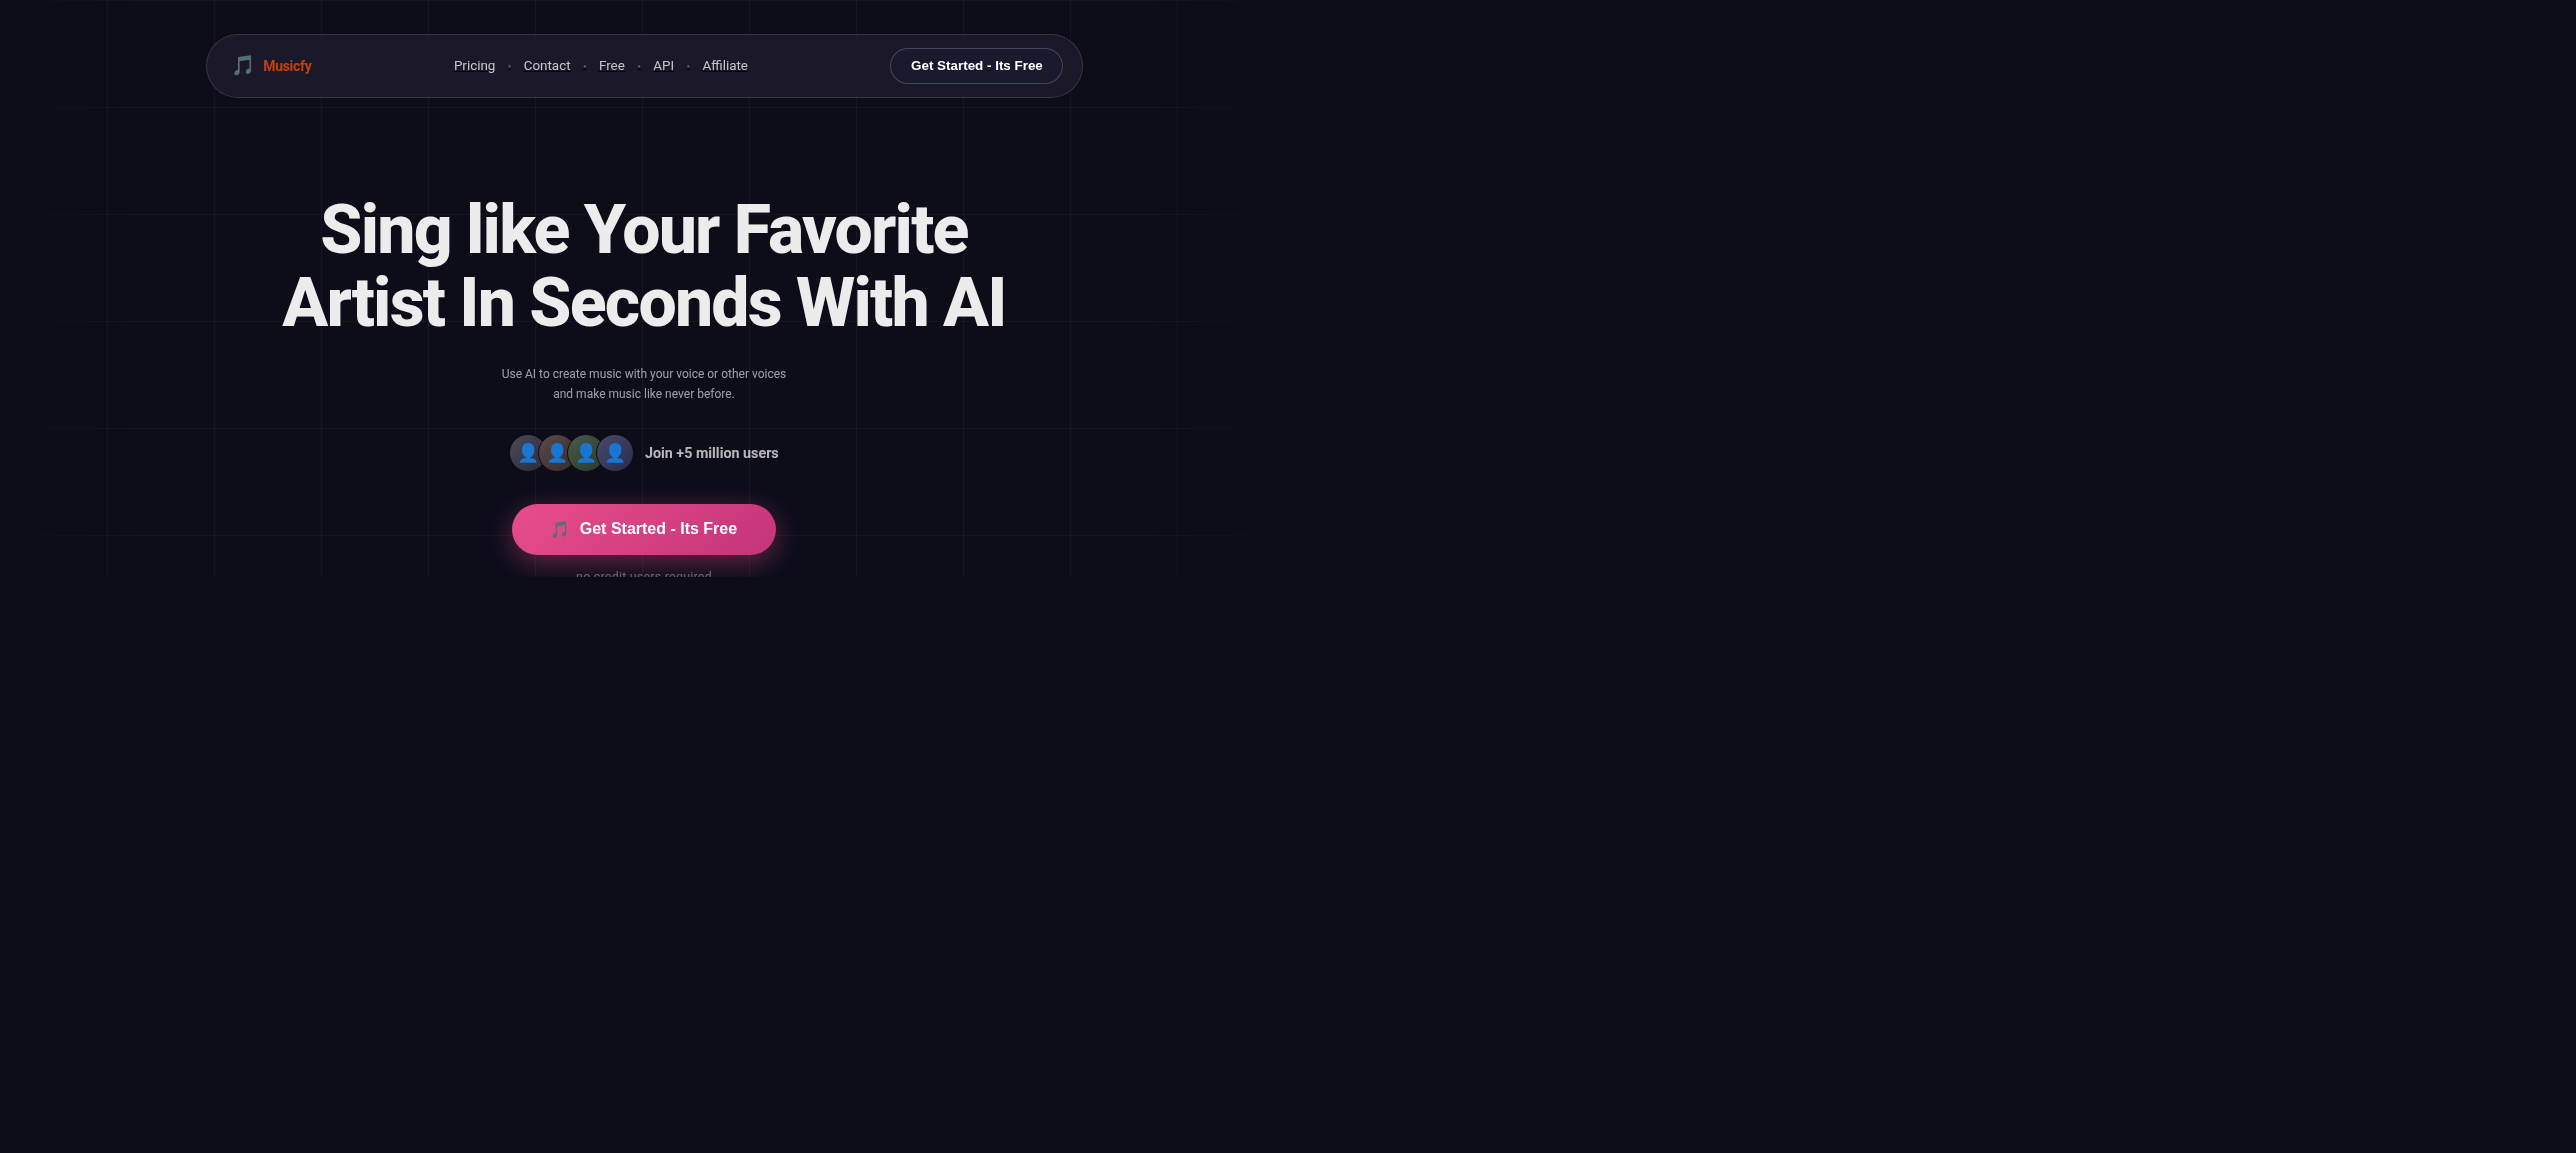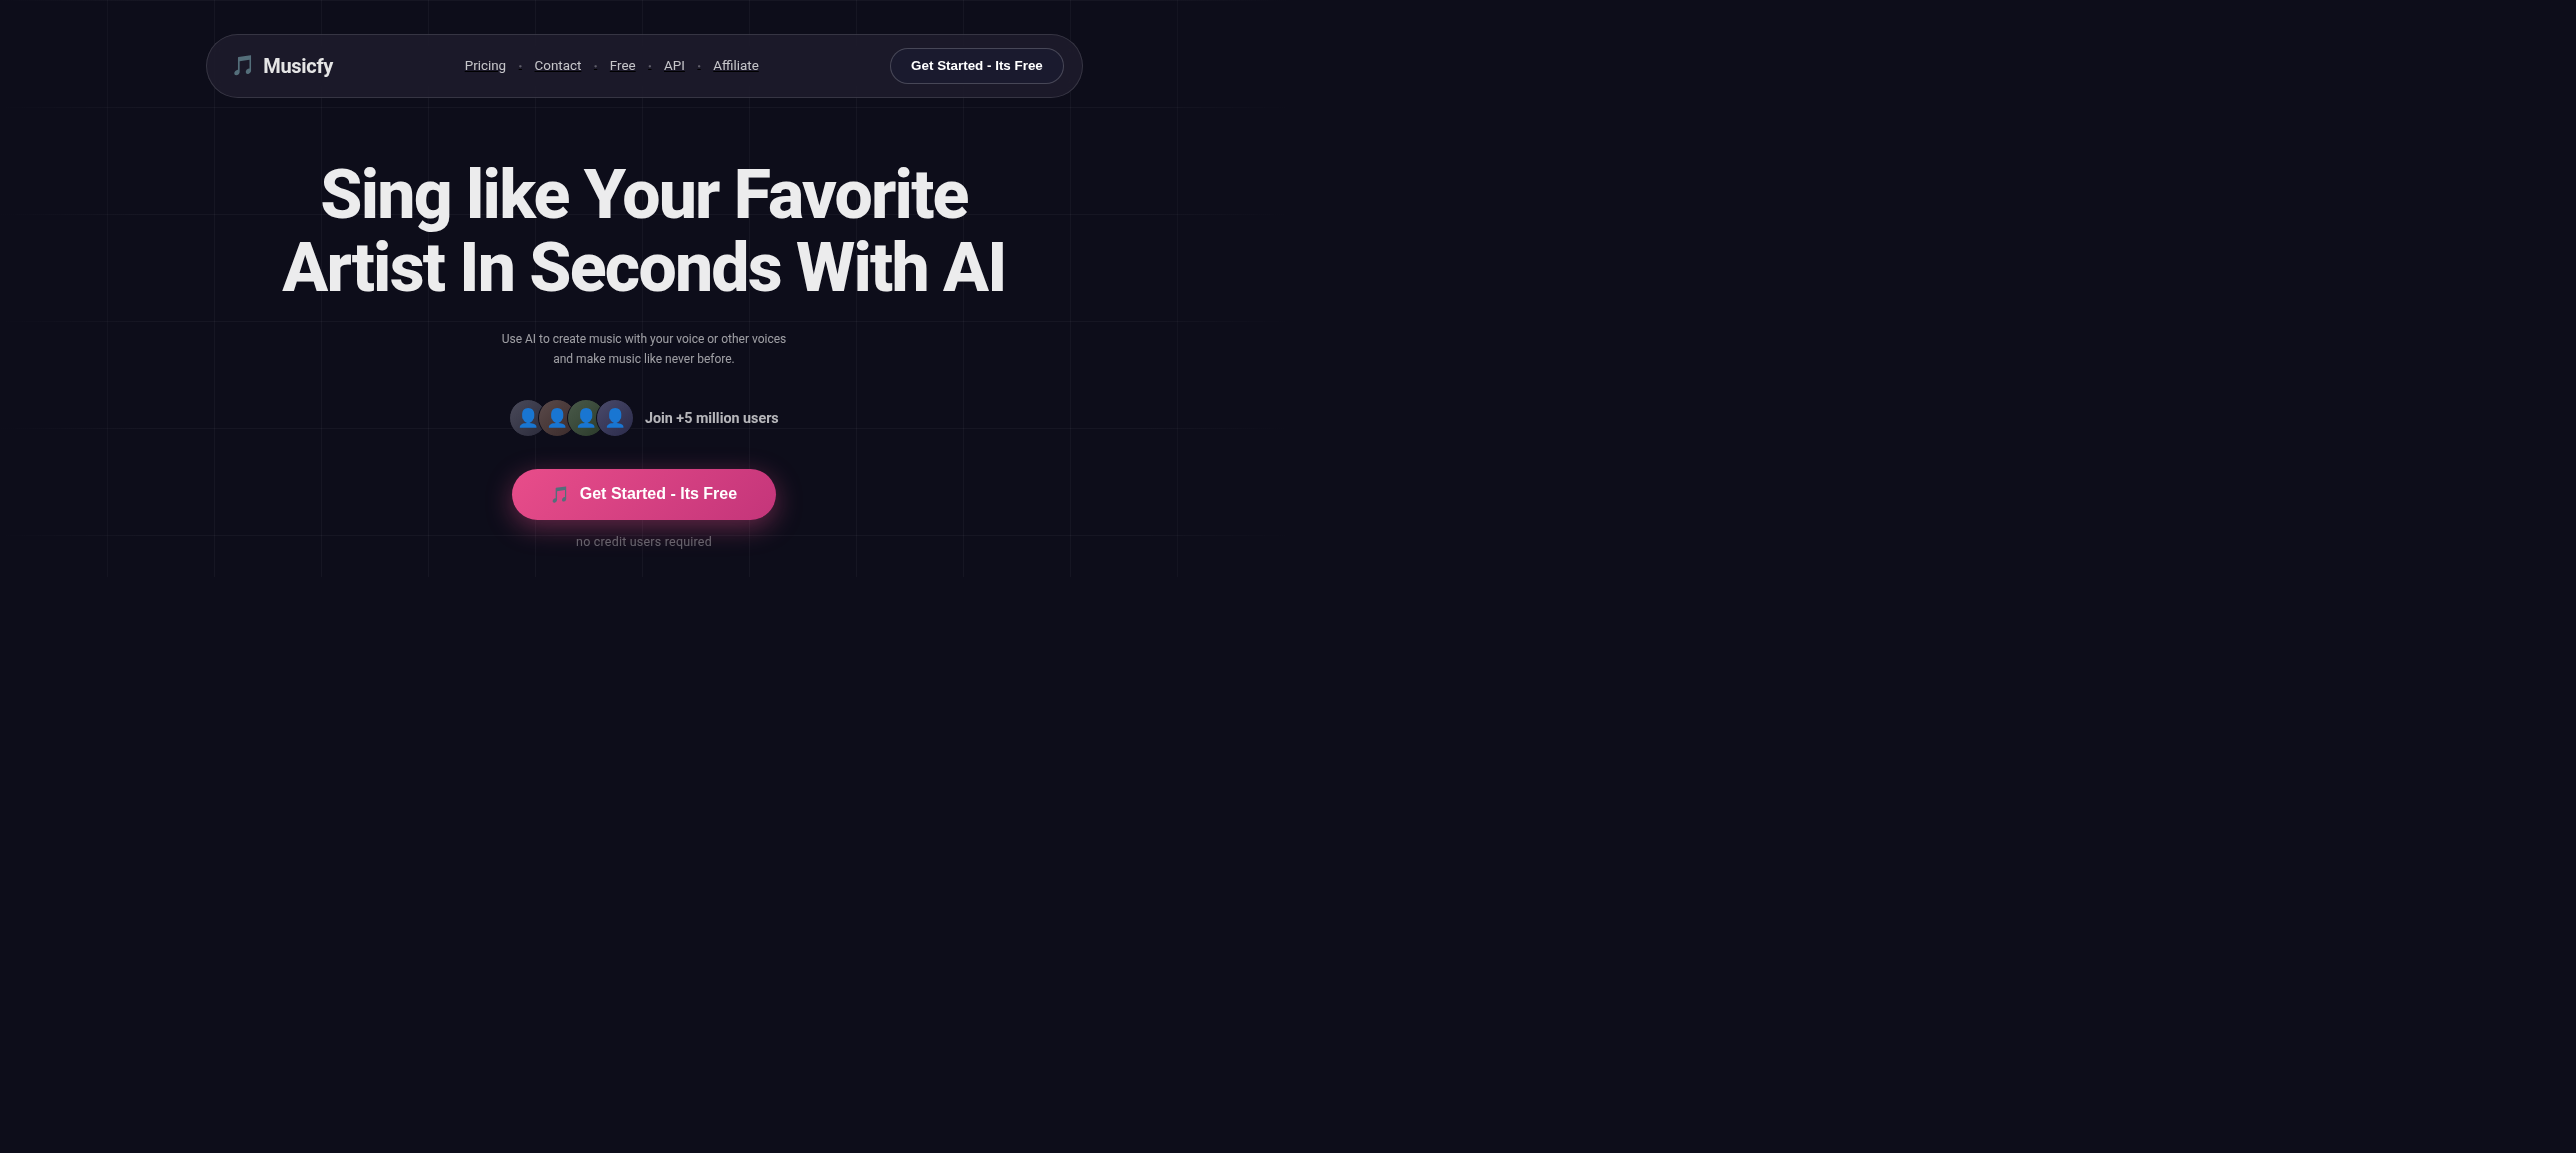--- a/index.html
+++ b/index.html
@@ -75,23 +75,23 @@
       align-items: center;
       gap: 7.2px;
     }
 
     .logo-icon {
       font-size: 19.7px;
       color: #e84d8a;
     }
 
     .logo-text {
-      font-size: 20px;
+      font-size: 14px;
       font-weight: 700;
-      color: #e5e5e5;
+      color: #c2410c;
       letter-spacing: -0.3px;
     }
 
     .nav-links {
       display: flex;
       align-items: center;
       gap: 5.4px;
       list-style: none;
     }
 
@@ -131,21 +131,21 @@
 
     
     .hero {
       position: relative;
       z-index: 5;
       display: flex;
       flex-direction: column;
       align-items: center;
       justify-content: center;
       text-align: center;
-      padding-top: 61px;
+      padding-top: 96px;
     }
 
     .hero-title {
       font-size: 68px;
       font-weight: 800;
       color: rgba(255,255,255,0.92);
       line-height: 1.08;
       letter-spacing: -1.8px;
       max-width: 733px;
       margin-bottom: 25px;

